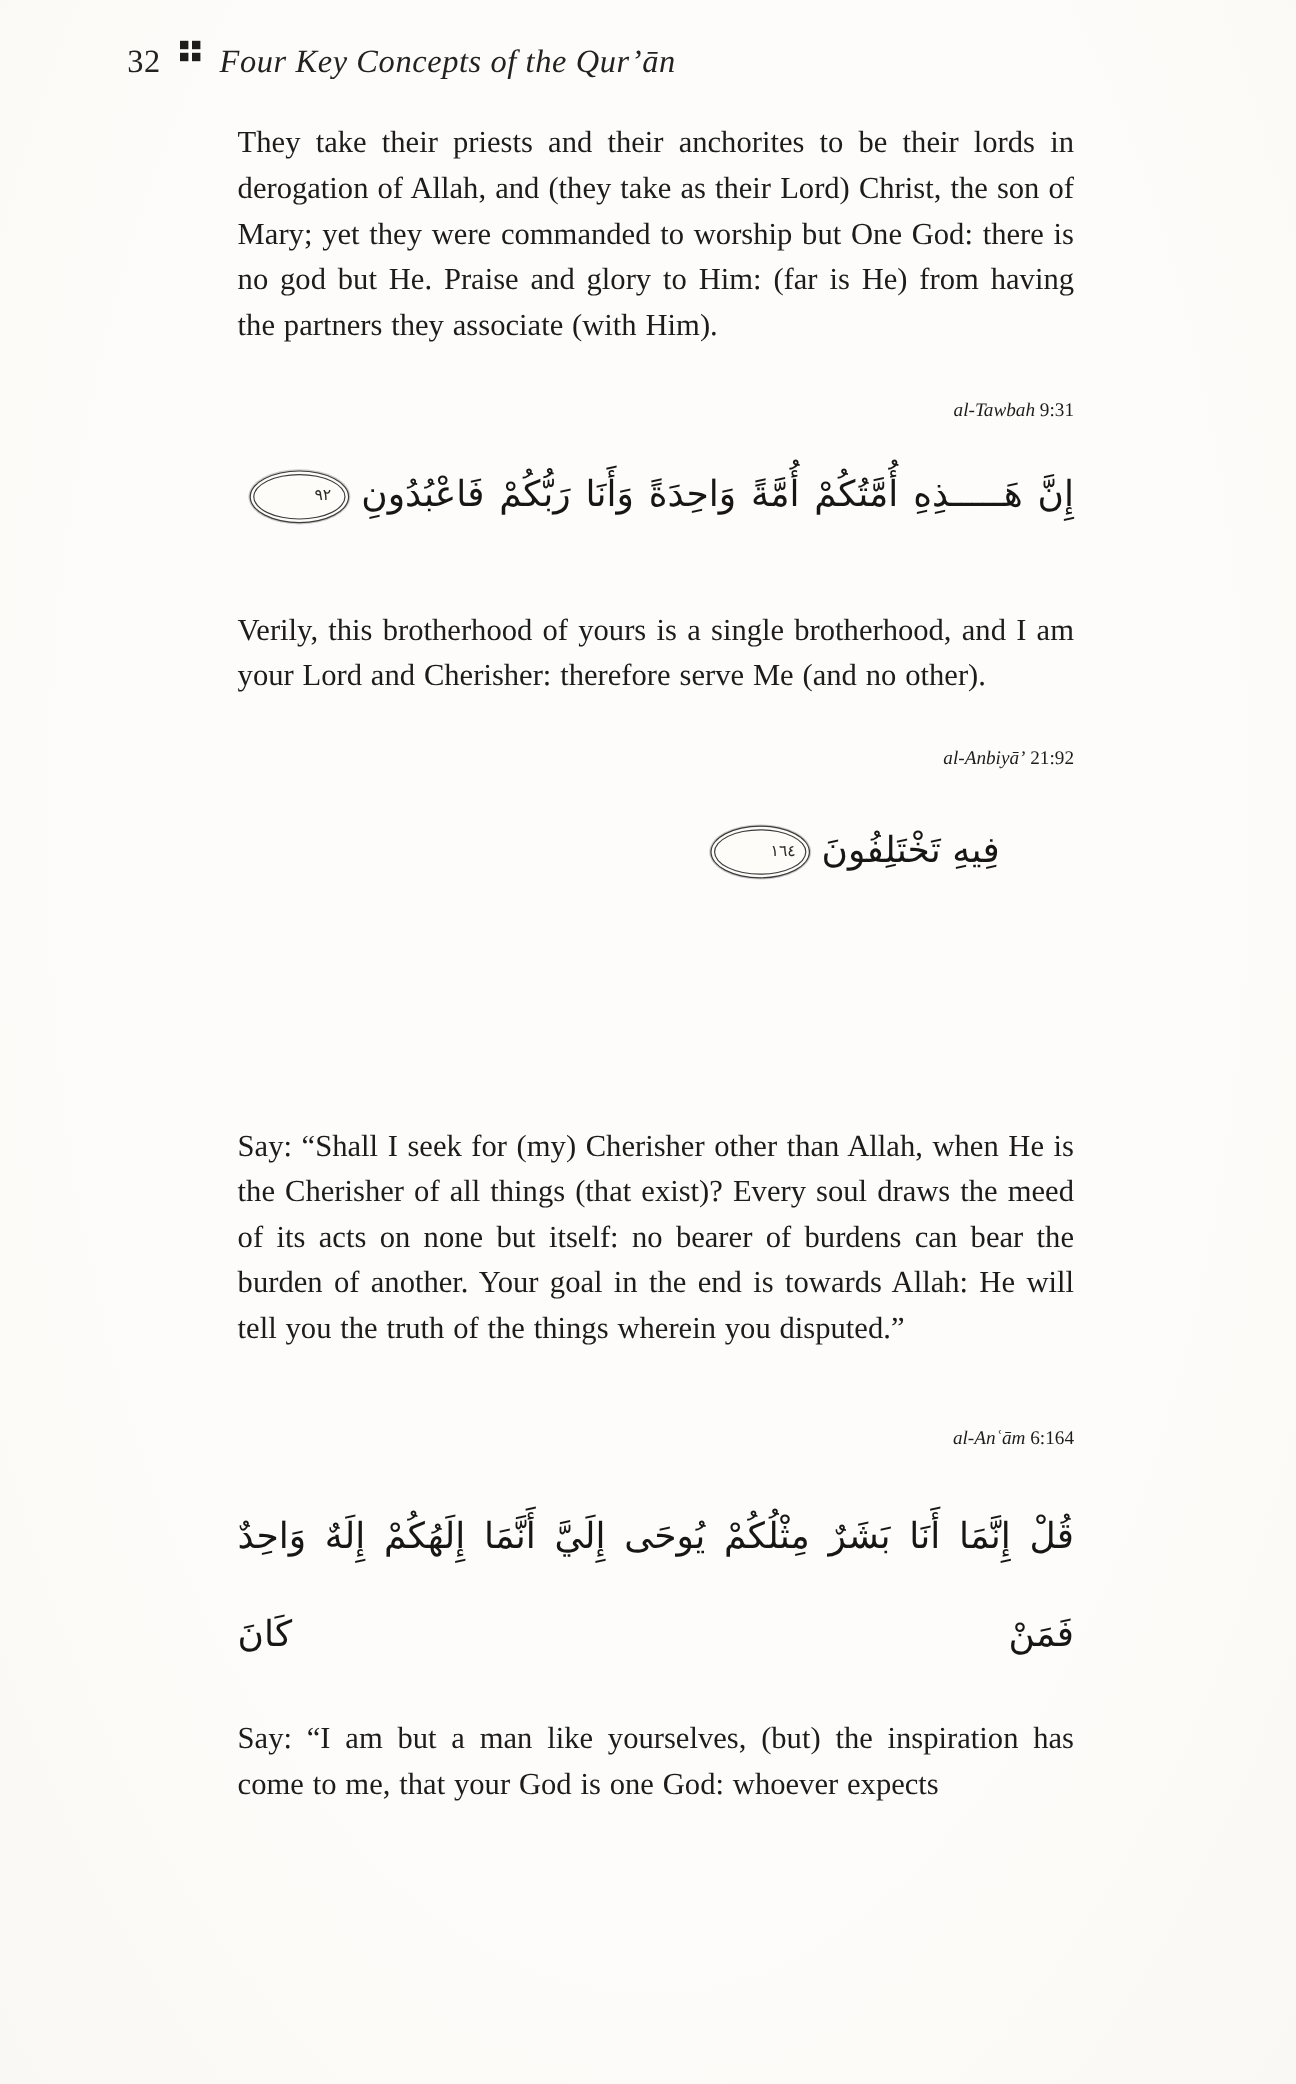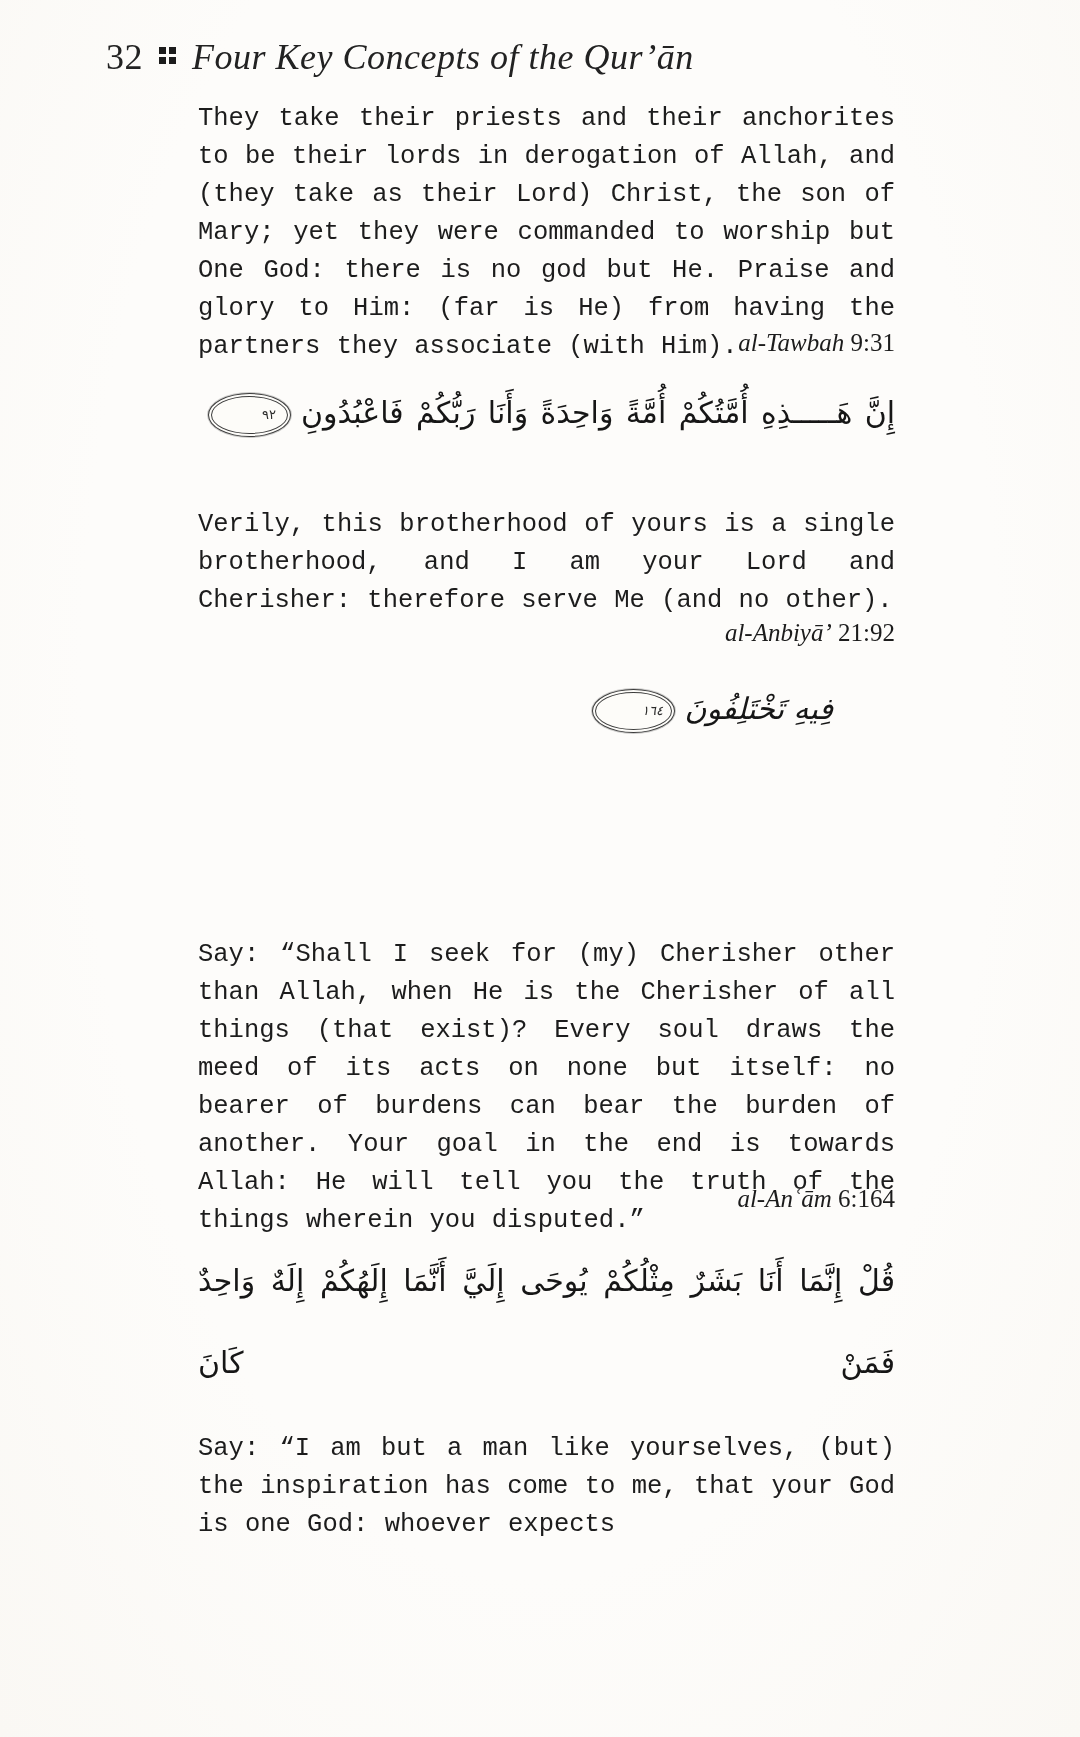--- a/index.html
+++ b/index.html
@@ -12,46 +12,45 @@
   .page {
     position: relative;
     width: 1080px; height: 1737px;
     background: radial-gradient(ellipse at 50% 40%, #fdfcfa 60%, #faf8f4 100%);
     overflow: hidden;
   }
 
   
   .running-header {
     position: absolute; left: 106px; top: 36px;
-    display: flex; align-items: center; gap: 16px;
-    font-size: 36px; letter-spacing: 0.5px;
+    display: flex; align-items: flex-start; gap: 16px;
+    font-size: 27px; letter-spacing: 0.5px;
   }
   .page-number { font-style: normal; color: #222; }
   .squares-glyph {
     display: inline-grid;
     grid-template-columns: 7px 7px;
     grid-template-rows: 7px 7px;
     gap: 3px;
     transform: translateY(-2px);
   }
   .squares-glyph i { background: #1c1c1c; display: block; }
   .book-title { font-style: italic; color: #222; }
 
   
   .content { position: absolute; left: 198px; top: 100px; width: 697px; }
   .block { position: absolute; left: 0; width: 697px; }
 
   .quote-para {
     font-size: 25.5px; line-height: 38px;
     text-align: justify; color: #1c1c1c;
     word-spacing: 1px;
-    font-family: Liberation Mono, monospace;
   }
   .citation {
-    text-align: right; font-size: 25px; color: #1c1c1c;
+    text-align: right; font-size: 16px; color: #1c1c1c;
     line-height: 30px;
   }
   .citation .src { font-style: italic; }
   .citation .ref { font-style: normal; }
 
   
   .arabic {
     direction: rtl;
     font-family: "DejaVu Sans", sans-serif;
     font-size: 30px; color: #161616;
@@ -59,21 +58,21 @@
   .arabic .aline {
     line-height: 82px;
     text-align: right;
     white-space: nowrap;
   }
   .arabic .aline.spread {
     white-space: normal;
     text-align: justify;
     text-align-last: justify;
   }
-  .aline.center-right { text-align: right; padding-right: 62px; font-style: italic; }
+  .aline.center-right { text-align: right; padding-right: 62px; }
 
   .ayah-marker {
     display: inline-flex; align-items: center; justify-content: center;
     width: 36px; height: 36px;
     border: 4px double #3c3c3c;
     border-radius: 50%;
     font-size: 13px; line-height: 1;
     color: #2a2a2a;
     vertical-align: middle;
     margin: 0 10px;

